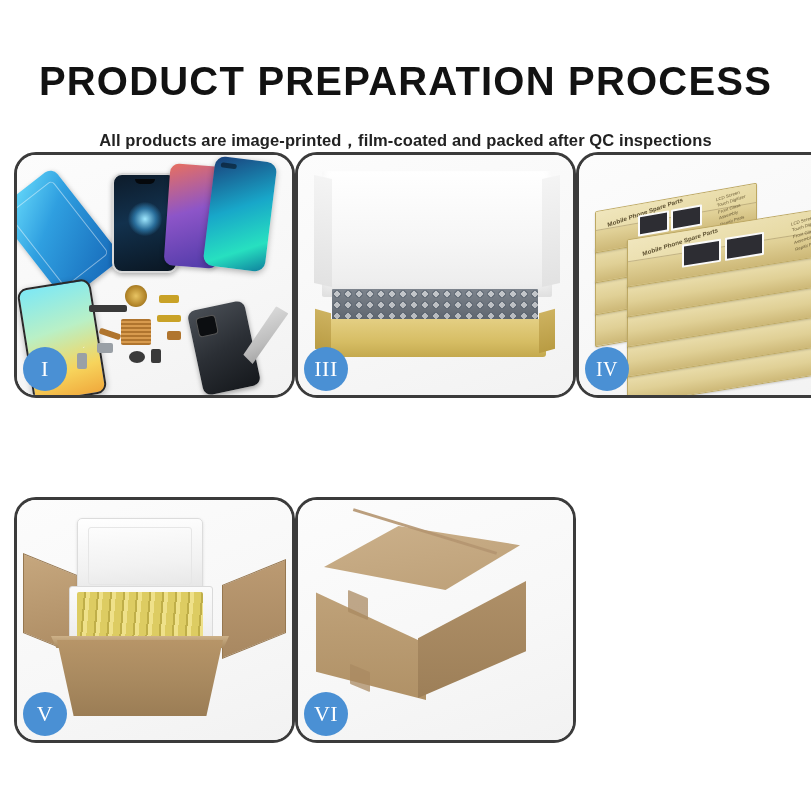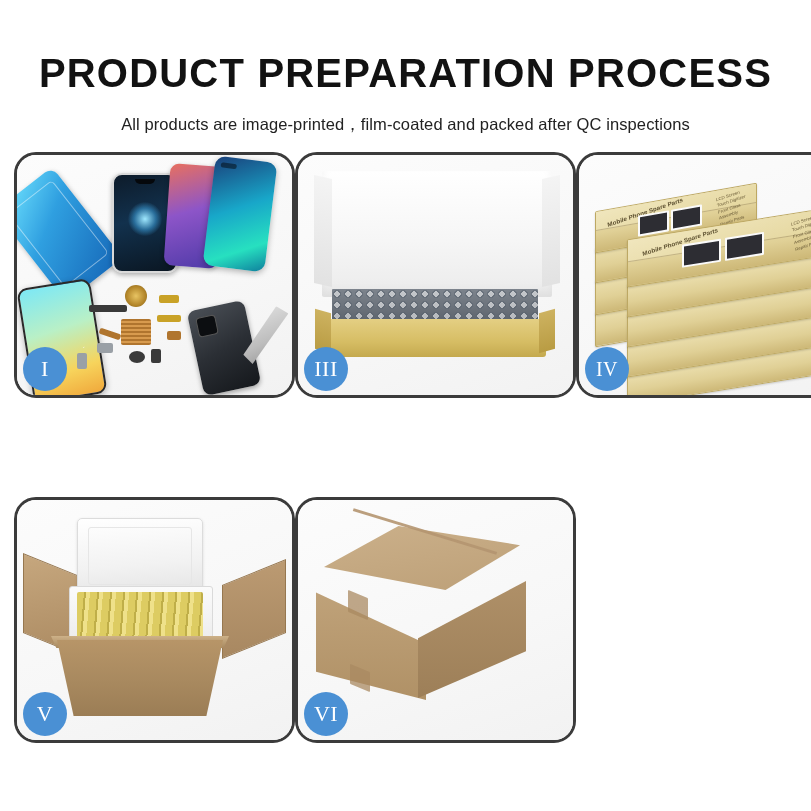--- a/index.html
+++ b/index.html
@@ -8,28 +8,28 @@
     background:#ffffff;
     font-family:"Liberation Sans", sans-serif;
     overflow:hidden;
     position:relative;
   }
   .page{position:absolute;inset:0;}
 
   
   .header{position:absolute;left:0;top:0;width:811px;text-align:center;}
   .title{
-    margin:8px;padding-top:44px;
+    margin:16px;padding-top:44px;
     font-size:40px;font-weight:700;letter-spacing:1.2px;
     color:#121212;line-height:1.08;
     font-family:"Liberation Sans", sans-serif;
   }
   .subtitle{
     margin:0;padding-top:11px;
-    font-size:16.5px;font-weight:400;letter-spacing:.1px;
+    font-size:16.5px;font-weight:700;letter-spacing:.1px;
     color:#222222;
     font-family:"Liberation Sans", sans-serif;
   }
 
   
   .grid{
     position:absolute;left:14px;top:152px;
     width:783px;
     display:grid;
     grid-template-columns:281px 281px 281px;

